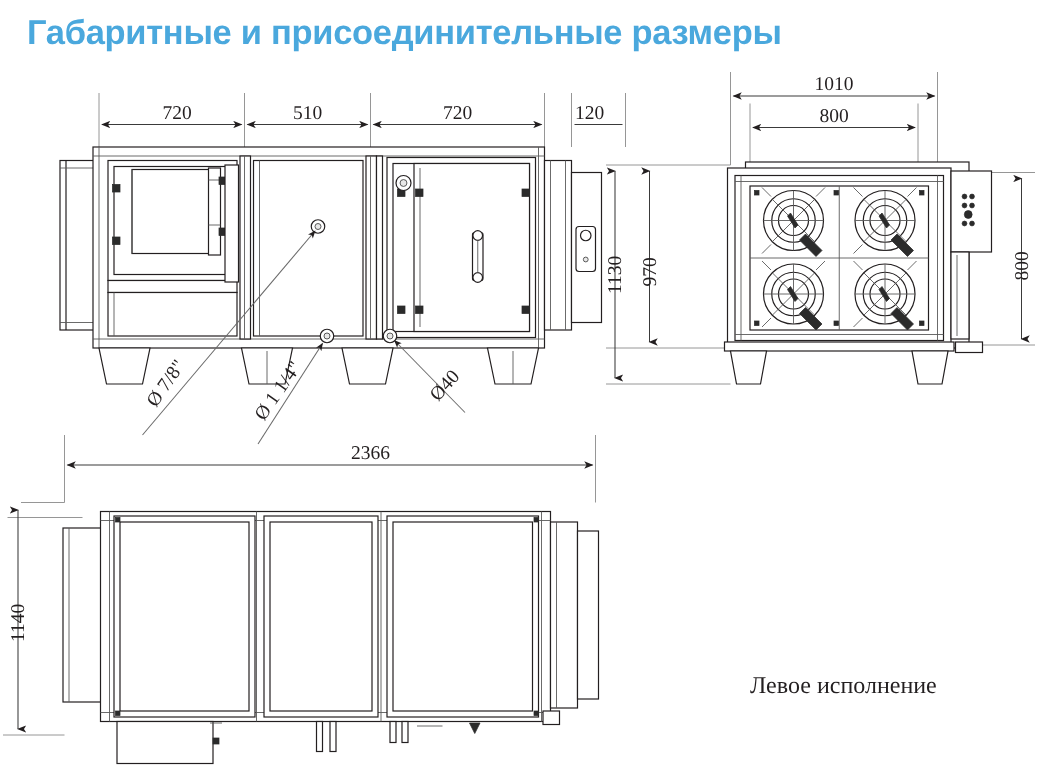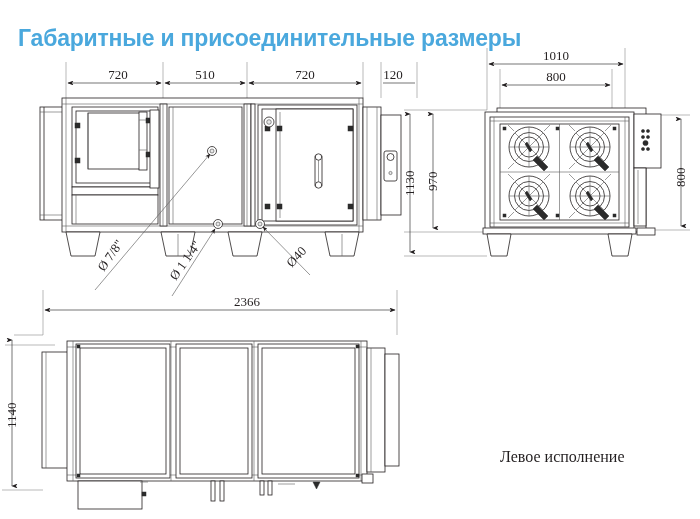--- a/index.html
+++ b/index.html
@@ -17,21 +17,20 @@
   #page-title {
     position: absolute;
     left: 18px;
     top: 8px;
     font-family: "Liberation Sans", sans-serif;
     font-weight: bold;
     font-size: 23px;
     letter-spacing: -0.2px;
     color: #4aa8dd;
     white-space: nowrap;
-    margin-top: 17px;
   }
   #drawing-canvas {
     position: absolute;
     left: 0;
     top: 0;
     width: 700px;
     height: 519px;
   }
   .dim-text {
     font-family: "Liberation Serif", serif;

